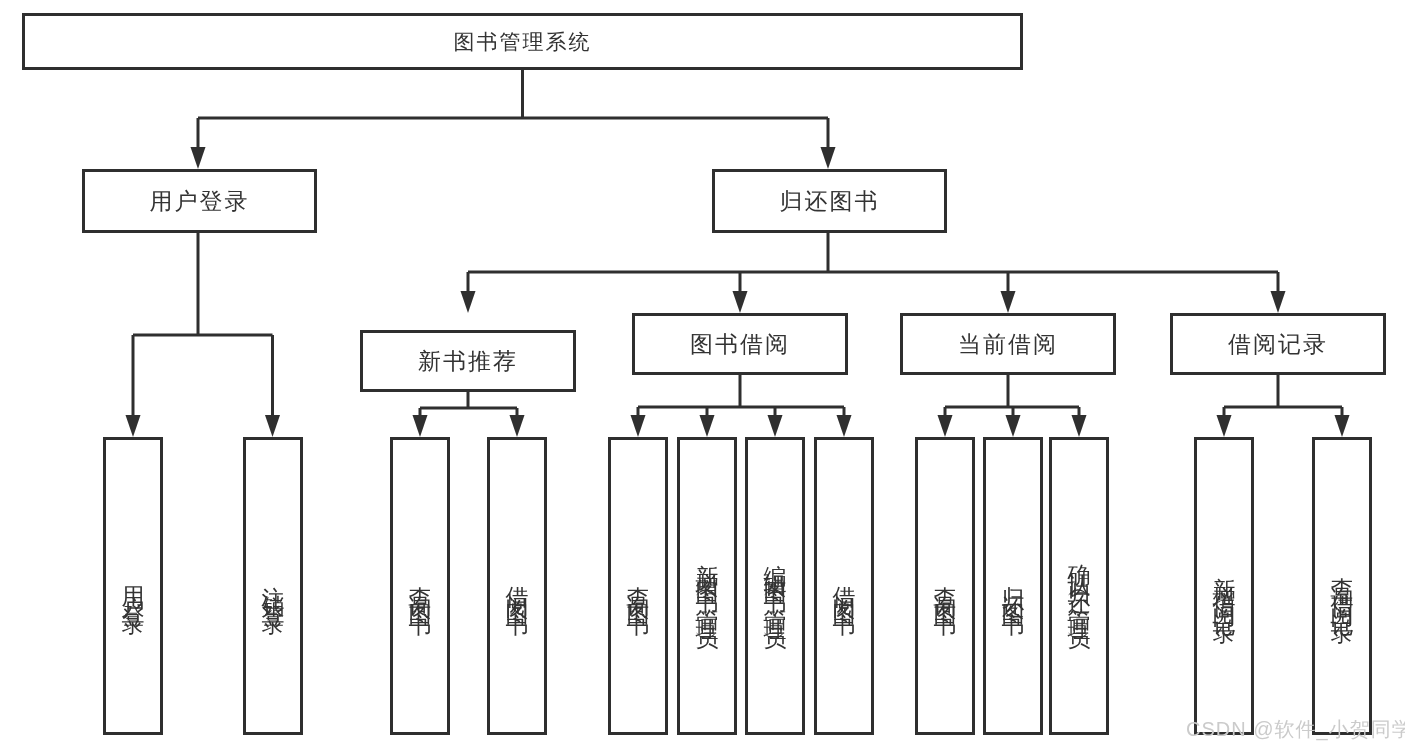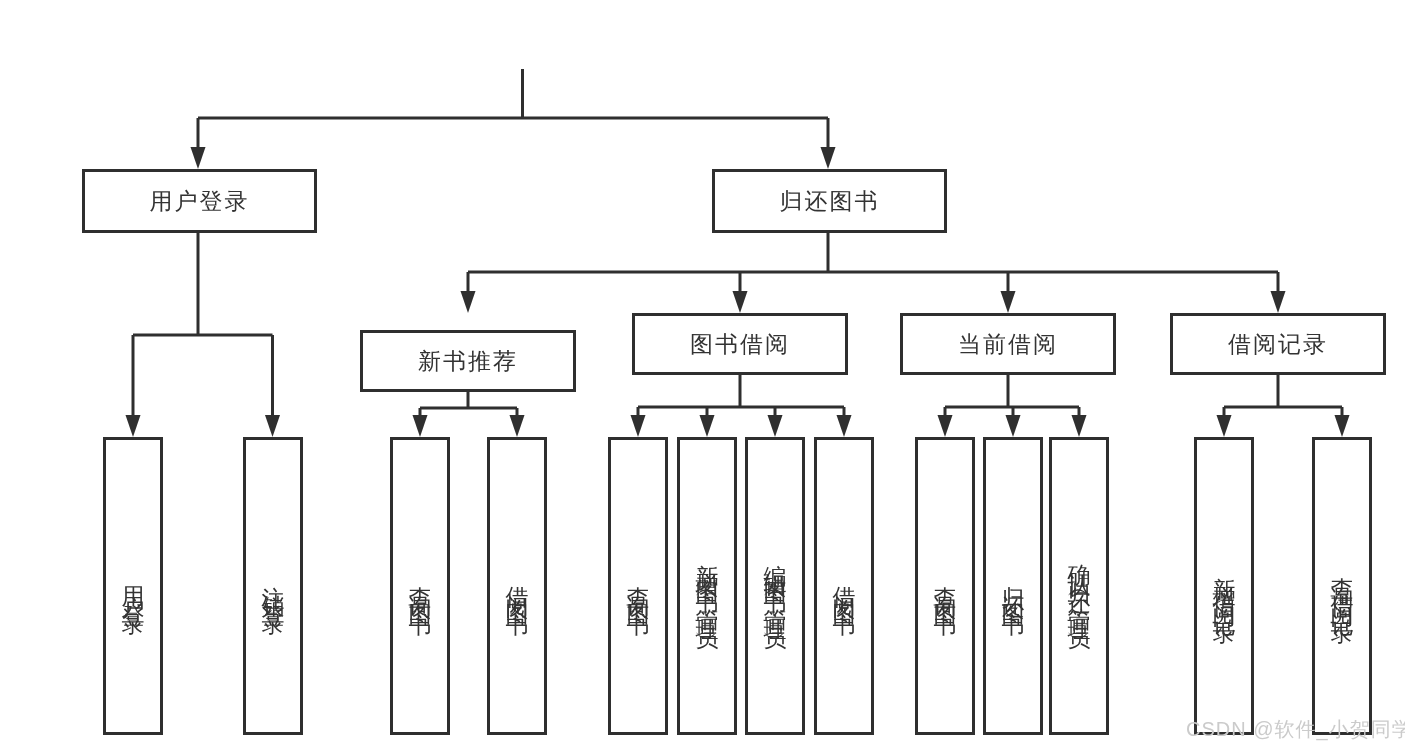--- a/index.html
+++ b/index.html
@@ -82,20 +82,23 @@
       <polygon points="767.5,415 782.5,415 775,437"></polygon>
       <polygon points="836.5,415 851.5,415 844,437"></polygon>
       <polygon points="937.5,415 952.5,415 945,437"></polygon>
       <polygon points="1005.5,415 1020.5,415 1013,437"></polygon>
       <polygon points="1071.5,415 1086.5,415 1079,437"></polygon>
       <polygon points="1216.5,415 1231.5,415 1224,437"></polygon>
       <polygon points="1334.5,415 1349.5,415 1342,437"></polygon>
     </g>
   </svg>
 
+  <div class="node root" style="left:22px;top:13px;width:1001px;height:57px">
+    <span class="hlabel">图书管理系统</span>
+  </div>
 
   <div class="node" style="left:82px;top:169px;width:235px;height:64px">
     <span class="hlabel">用户登录</span>
   </div>
   <div class="node" style="left:712px;top:169px;width:235px;height:64px">
     <span class="hlabel">归还图书</span>
   </div>
 
   <div class="node" style="left:360px;top:330px;width:216px;height:62px">
     <span class="hlabel">新书推荐</span>

